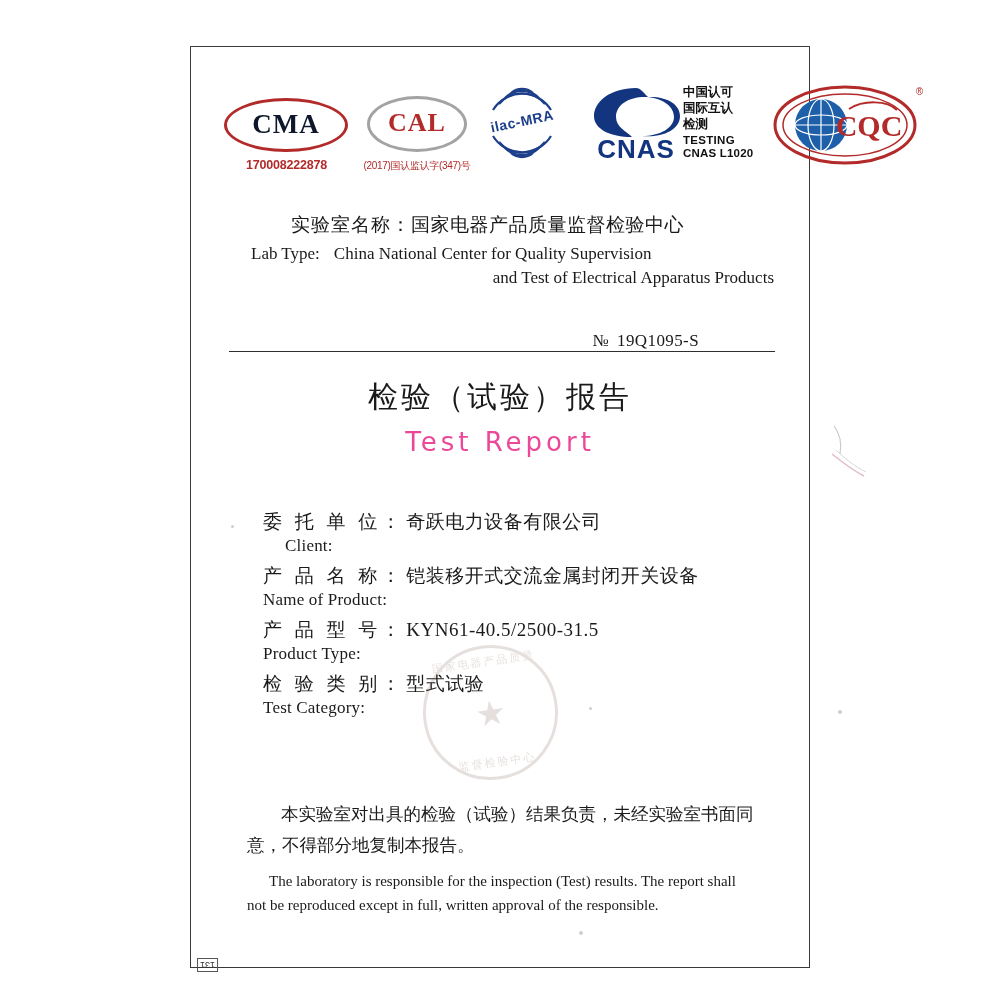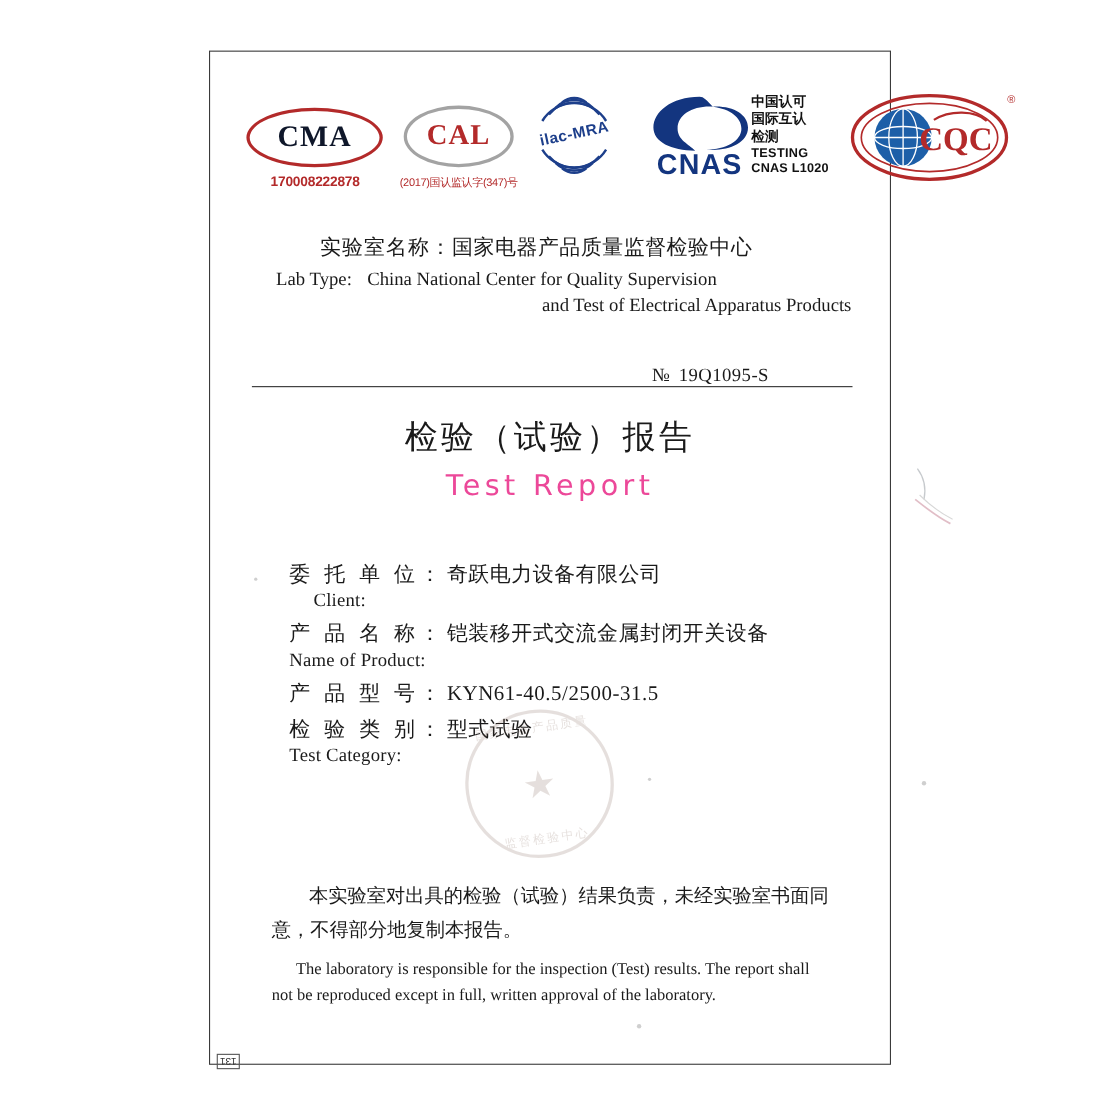--- a/index.html
+++ b/index.html
@@ -469,41 +469,42 @@
       <div class="f-cn">
         <span class="k">产 品 名 称</span><span class="colon">：</span><span class="v">铠装移开式交流金属封闭开关设备</span>
       </div>
       <div class="f-en">Name of Product:</div>
     </div>
 
     <div class="field">
       <div class="f-cn">
         <span class="k">产 品 型 号</span><span class="colon">：</span><span class="v">KYN61-40.5/2500-31.5</span>
       </div>
+      <div class="f-en">Product Type:</div>
     </div>
 
     <div class="field">
       <div class="f-cn">
         <span class="k">检 验 类 别</span><span class="colon">：</span><span class="v">型式试验</span>
       </div>
       <div class="f-en">Test Category:</div>
     </div>
   </div>
 
   <div id="stamp">
     <div class="ring"></div>
     <div class="t top">国家电器产品质量</div>
     <div class="star">★</div>
     <div class="t bot">监督检验中心</div>
   </div>
 
   <div id="stmt-cn">本实验室对出具的检验（试验）结果负责，未经实验室书面同意，不得部分地复制本报告。</div>
   <div id="stmt-en">
     <div class="l1">The laboratory is responsible for the inspection (Test) results. The report shall</div>
-    <div>not be reproduced except in full, written approval of the laboratory.</div>
+    <div>not be reproduced except in full, written approval of the responsible.</div>
   </div>
 
   <div class="speck" style="left:40px; top:478px; width:3px; height:3px;"></div>
   <div class="speck" style="left:398px; top:660px; width:3px; height:3px;"></div>
   <div class="speck" style="left:388px; top:884px; width:4px; height:4px;"></div>
 </div>
 
 <div id="edge-mark">
   <svg width="40" height="60" viewBox="0 0 40 60">
     <path d="M6 2 C12 10 14 20 12 30" stroke="#9aa0a6" stroke-width="1.2" fill="none"></path>

